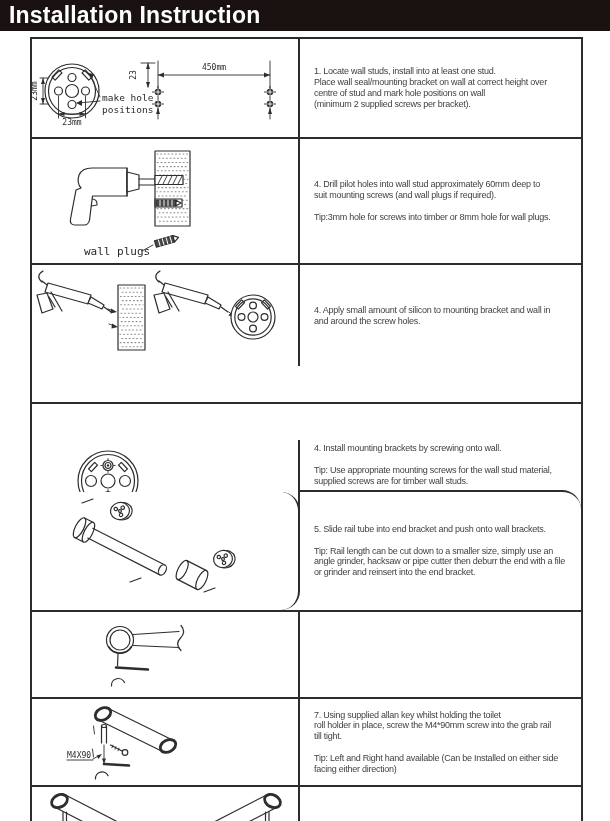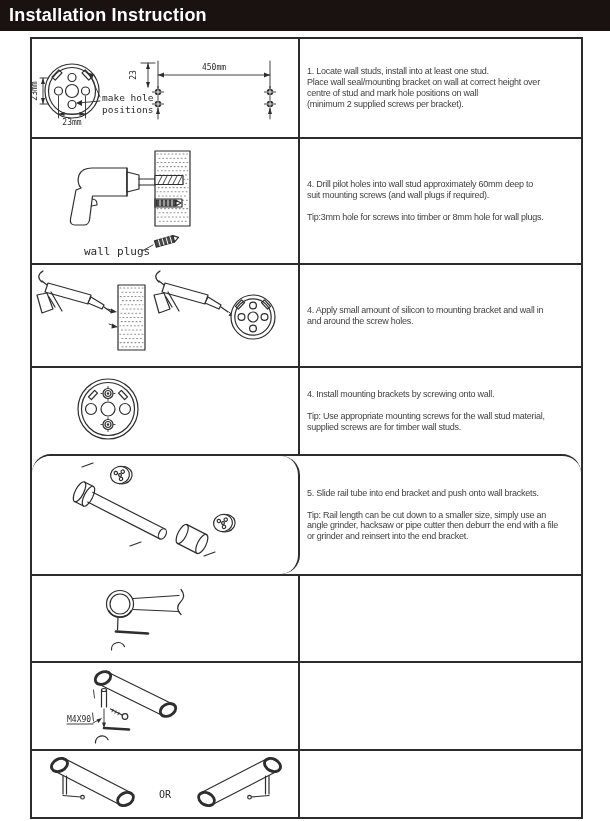--- a/index.html
+++ b/index.html
@@ -1,27 +1,27 @@
 <!DOCTYPE html>
 <html><head>
 <meta charset="utf-8">
 <style>
   html,body{margin:0;padding:0;background:#fff;}
   .page{width:610px;height:821px;position:relative;background:#fff;overflow:hidden;
         font-family:"Liberation Sans",sans-serif;}
   .titlebar{height:31px;background:#191210;display:flex;align-items:center;}
-  .titlebar h1{margin:0;padding-left:9px;font-size:18px;font-weight:700;color:#ffffff;letter-spacing:0.2px;}
+  .titlebar h1{margin:0;padding-left:9px;font-size:23px;font-weight:700;color:#ffffff;letter-spacing:0.2px;}
   .sheet{margin-left:30px;margin-top:6px;width:549px;border:2px solid #2c2c2c;background:#fff;}
   .row{display:grid;grid-template-columns:268px 1fr;border-top:2px solid #2c2c2c;}
   .row:first-child{border-top:none;}
   .diagram-cell{border-right:2px solid #2c2c2c;position:relative;overflow:hidden;background:#fff;}
   .diagram-cell svg{display:block;}
-  .text-cell{display:flex;align-items:center;padding:2px 4px 2px 7px;}
+  .text-cell{display:flex;align-items:center;padding:2px 4px 2px 14px;}
   .text-cell p{margin:0;font-size:9px;line-height:1.2;letter-spacing:-0.25px;color:#3f3f3f;white-space:pre-line;}
-  .r1{height:98px;}.r2{height:124px;}.r3{height:101px;}.r4{height:86px;}
+  .r1{height:98px;}.r2{height:124px;}.r3{height:101px;}.r4{height:86px;margin-top:36px;}
   .r5{height:118px;border-radius:19px;}.r6{height:85px;}.r7{height:86px;}.r8{height:66px;}
   .row.last .text-cell{align-items:flex-start;padding-top:10px;}
   
   svg *{stroke:#2e2e2e;stroke-width:1.2;fill:none;stroke-linecap:round;stroke-linejoin:round;}
   svg text{stroke:none;fill:#2b2b2b;font-family:"DejaVu Sans Mono","Liberation Mono",monospace;}
   svg .f{fill:#fff;}
   svg .ah{fill:#2e2e2e;stroke:none;}
   svg .dkf{fill:#2e2e2e;stroke:none;}
   svg .dk{fill:#4a4a4a;stroke:#2e2e2e;}
   svg .wt{stroke:#fff;stroke-width:0.9;}
@@ -411,20 +411,28 @@
           <text x="35" y="59" font-size="8">M4X90</text>
           <line x1="35" y1="61" x2="61" y2="61" class="thin"></line>
           <line x1="61" y1="60" x2="66.5" y2="57" class="thin"></line>
           <polygon class="ah" points="70,55 64.5,56.5 66.5,60"></polygon>
           <g>
             <line x1="72" y1="65" x2="97" y2="66.5" class="thick"></line>
             <path d="M 63.5 80 a 6.6 6.6 0 0 1 12.6 -3.2"></path>
           </g>
         </svg>
       </div>
+      <div class="text-cell">
+        <p>7. Using supplied allan key whilst holding the toilet
+roll holder in place, screw the M4*90mm screw into the grab rail
+till tight.
+
+Tip: Left and Right hand available (Can be Installed on either side
+facing either direction)</p>
+      </div>
     </section>
 
     <section class="row r8 last">
       <div class="diagram-cell r8">
         <svg width="268" height="66" viewBox="0 0 268 66">
 
           <g>
             <line x1="33.5" y1="8" x2="99.5" y2="42"></line>
             <line x1="21.5" y1="19.5" x2="87.5" y2="53.5"></line>
             <ellipse cx="27.5" cy="14" rx="8.4" ry="6" transform="rotate(-27 27.5 14)" class="cap"></ellipse>

